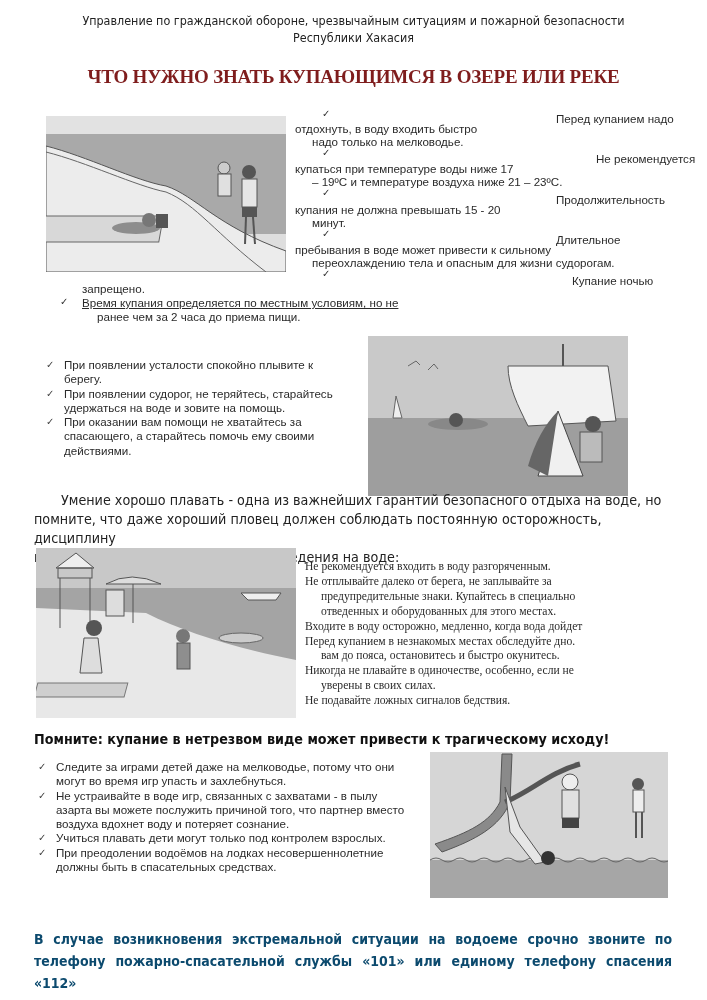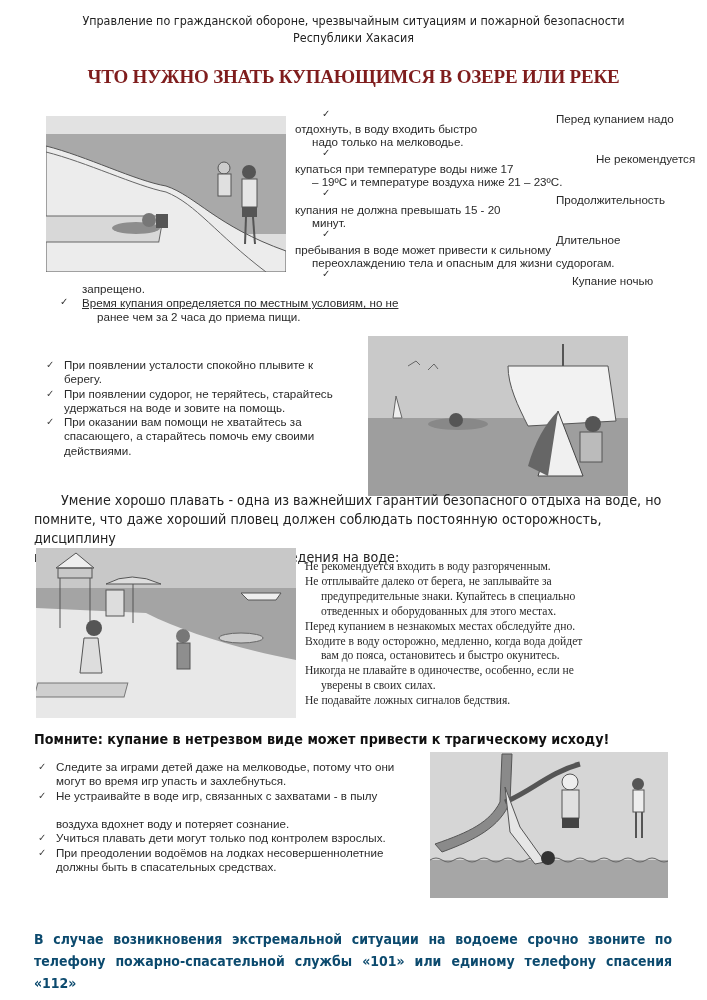--- a/index.html
+++ b/index.html
@@ -140,34 +140,34 @@
     <circle cx="147" cy="88" r="7" fill="#777"></circle>
     <rect x="141" y="95" width="13" height="26" fill="#8e8e8e" stroke="#555"></rect>
   </svg>
 </div>
 
 <div class="abs rules">
   <p>Не рекомендуется входить в воду разгоряченным.</p>
   <p>Не отплывайте далеко от берега, не заплывайте за</p>
   <p class="ind">предупредительные знаки. Купайтесь в специально</p>
   <p class="ind">отведенных и оборудованных для этого местах.</p>
+  <p>Входите в воду осторожно, медленно, когда вода дойдет</p>
   <p>Перед купанием в незнакомых местах обследуйте дно.</p>
-  <p>Входите в воду осторожно, медленно, когда вода дойдет</p>
   <p class="ind">вам до пояса, остановитесь и быстро окунитесь.</p>
   <p>Никогда не плавайте в одиночестве, особенно, если не</p>
   <p class="ind">уверены в своих силах.</p>
   <p>Не подавайте ложных сигналов бедствия.</p>
 </div>
 
 <div class="abs remember">Помните: купание в нетрезвом виде может привести к трагическому исходу!</div>
 
 <div class="abs" style="left:34px; top:760px; width:400px;">
   <ul class="cl">
     <li><span class="mark">✓</span><span>Следите за играми детей даже на мелководье, потому что они</span><br><span>могут во время игр упасть и захлебнуться.</span></li>
-    <li><span class="mark">✓</span><span>Не устраивайте в воде игр, связанных с захватами - в пылу</span><br><br><span>воздуха вдохнет воду и потеряет сознание.</span></li>
+    <li><span class="mark">✓</span><span>Не устраивайте в воде игр, связанных с захватами - в пылу</span><br><span>азарта вы можете послужить причиной того, что партнер вместо</span><br><span>воздуха вдохнет воду и потеряет сознание.</span></li>
     <li><span class="mark">✓</span><span>Учиться плавать дети могут только под контролем взрослых.</span></li>
     <li><span class="mark">✓</span><span>При преодолении водоёмов на лодках несовершеннолетние</span><br><span>должны быть в спасательных средствах.</span></li>
   </ul>
 </div>
 
 <div class="ill" style="left:430px; top:752px; width:238px; height:146px;">
   <svg viewBox="0 0 238 146" preserveAspectRatio="none">
     <rect width="238" height="146" fill="#d6d6d6"></rect>
     <rect y="108" width="238" height="38" fill="#a6a6a6"></rect>
     <path d="M0,108 q6,-4 12,0 t12,0 t12,0 t12,0 t12,0 t12,0 t12,0 t12,0 t12,0 t12,0 t12,0 t12,0 t12,0 t12,0 t12,0 t12,0 t12,0 t12,0 t12,0 t12,0" fill="none" stroke="#666"></path>

